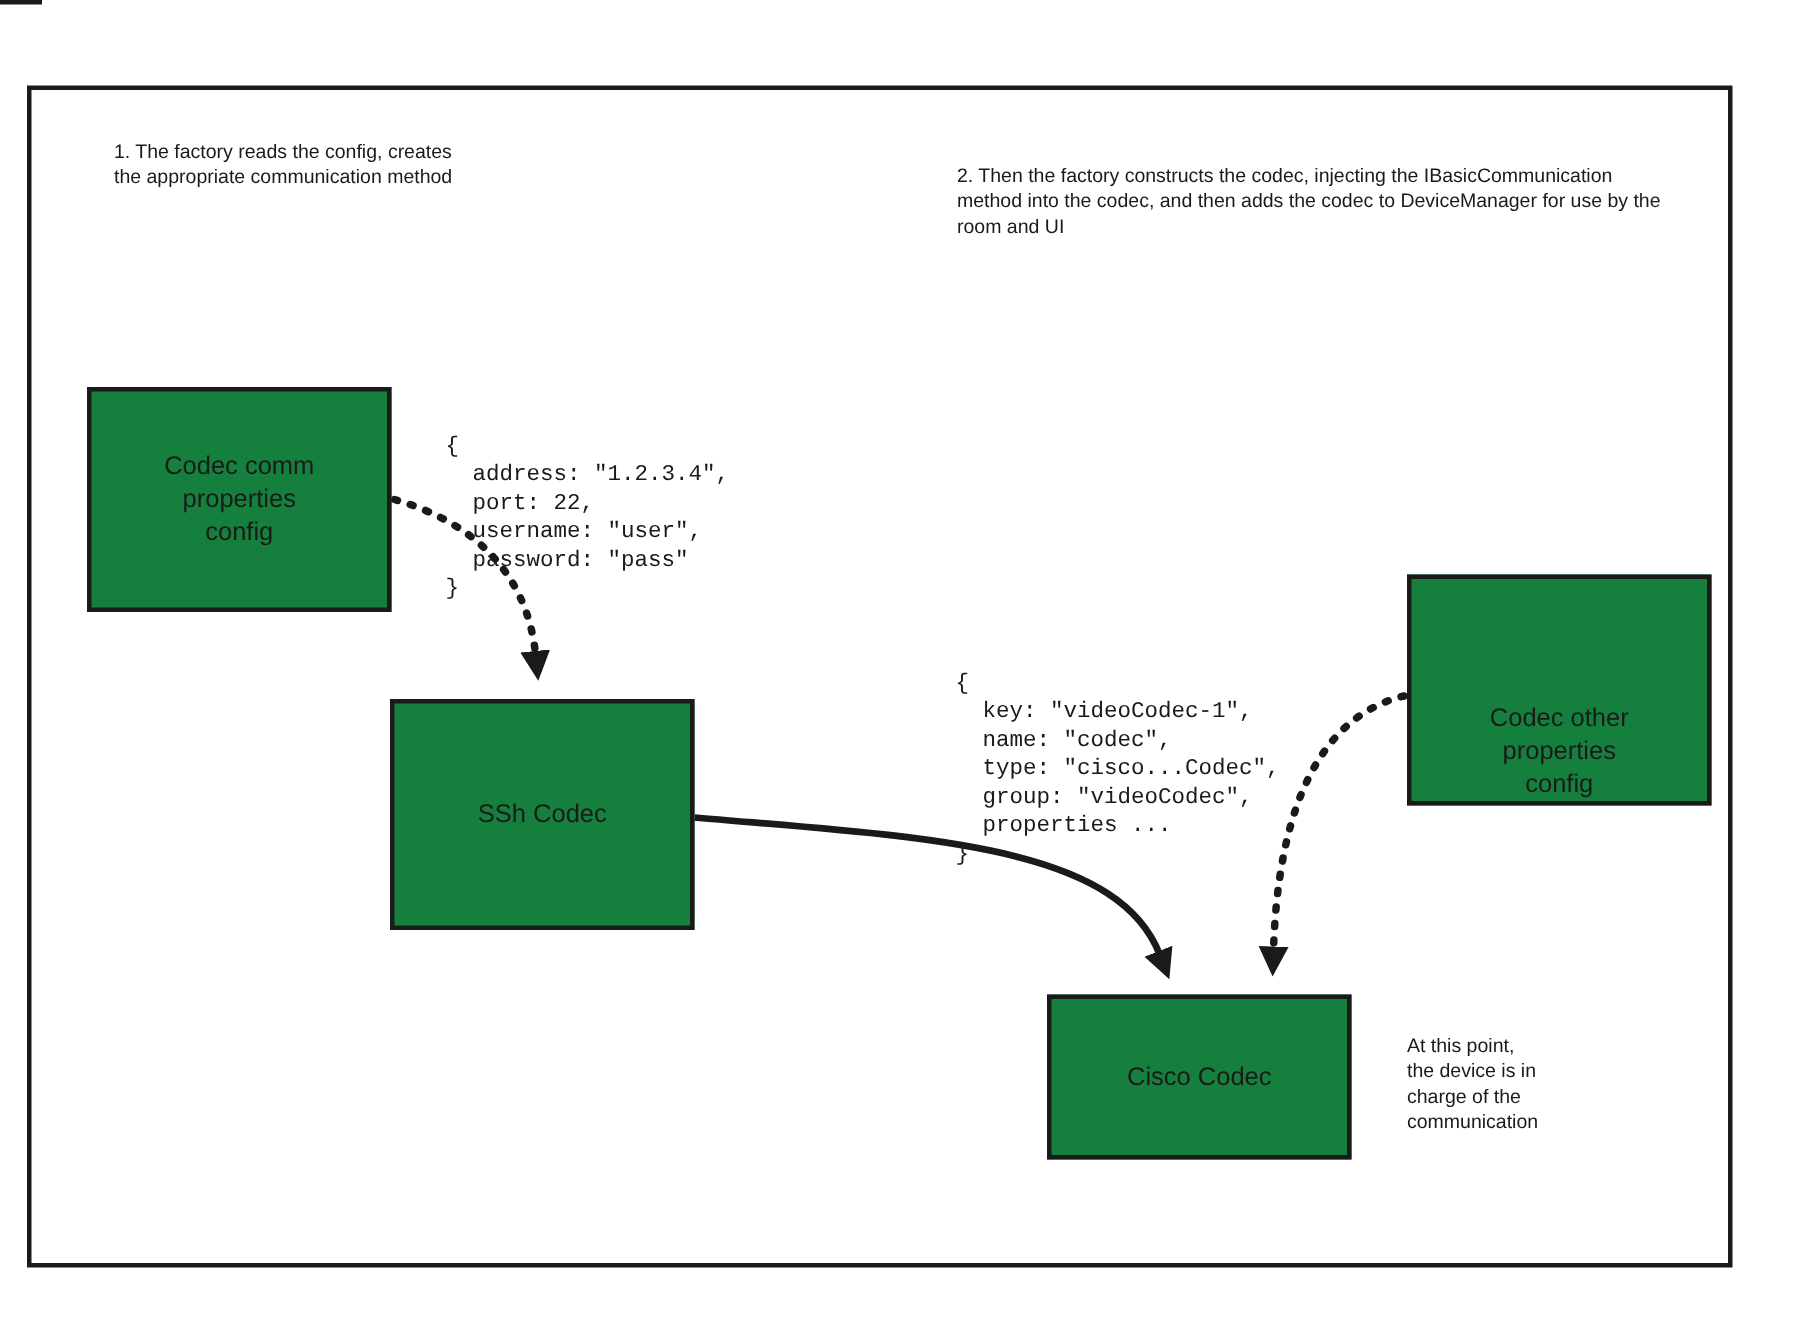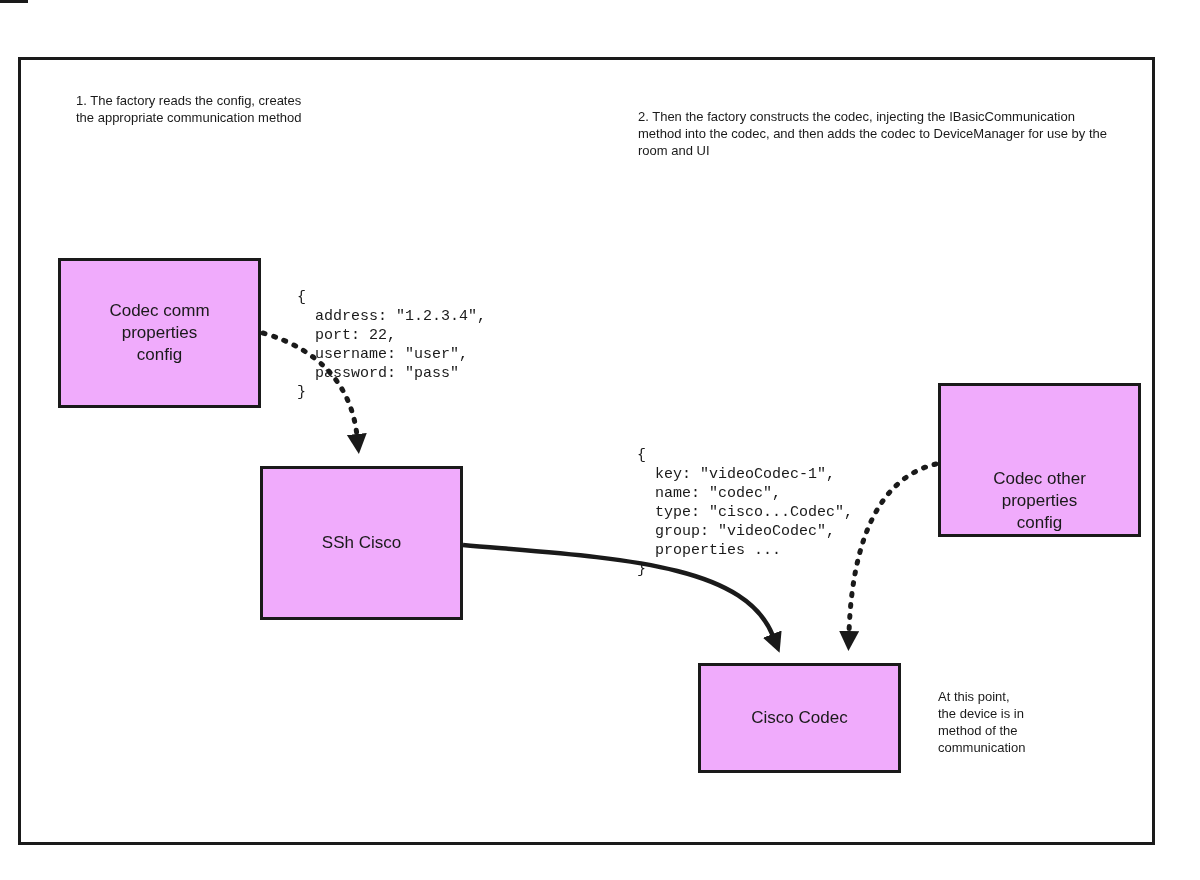--- a/index.html
+++ b/index.html
@@ -30,21 +30,21 @@
     font-size: 13px;
     line-height: 1.32;
     white-space: pre-line;
   }
   .note-step1 { left: 76px; top: 92px; width: 440px; }
   .note-step2 { left: 638px; top: 92px; width: 472px; margin-top: 16px; }
   .note-device { left: 938px; top: 688px; width: 190px; }
   .dbox {
     position: absolute;
     border: 3px solid #1a1a1a;
-    background: #f0abfc;
+    background: #15803d;
     display: flex;
     align-items: center;
     justify-content: center;
     text-align: center;
     font-size: 17px;
     line-height: 1.3;
     white-space: pre-line;
   }
   .box-codec-comm { left: 58px;  top: 258px; width: 203px; height: 150px; }
   .box-ssh        { left: 260px; top: 466px; width: 203px; height: 154px; }
@@ -86,42 +86,42 @@
 
 <div class="outer-border"></div>
 
 <div class="note note-step1">1. The factory reads the config, creates
 the appropriate communication method</div>
 
 <div class="note note-step2">2. Then the factory constructs the codec, injecting the IBasicCommunication method into the codec, and then adds the codec to DeviceManager for use by the room and UI</div>
 
 <div class="note note-device">At this point,
 the device is in
-method of the
+charge of the
 communication</div>
 
 <svg class="arrows" viewBox="0 0 1200 880" xmlns="http://www.w3.org/2000/svg">
   <defs>
     <marker id="arrowhead" markerUnits="userSpaceOnUse" markerWidth="24" markerHeight="22" refX="2" refY="10" orient="auto">
       <path d="M0,0 L20,10 L0,20 Z" fill="#1a1a1a"></path>
     </marker>
   </defs>
   <path class="arrow-dotted" marker-end="url(#arrowhead)" d="M 263 333 C 322 350, 352 388, 357 436"></path>
   <path class="arrow-solid" marker-end="url(#arrowhead)" d="M 463 545 C 612 558, 744 562, 773 636"></path>
   <path class="arrow-dotted" marker-end="url(#arrowhead)" d="M 936 464 C 878 478, 852 542, 849 633"></path>
 </svg>
 
 <div class="dbox box-codec-comm">
   <span>Codec comm
 properties
 config</span>
 </div>
 
 <div class="dbox box-ssh">
-  <span>SSh Cisco</span>
+  <span>SSh Codec</span>
 </div>
 
 <div class="dbox box-other">
   <span>Codec other
 properties
 config</span>
 </div>
 
 <div class="dbox box-cisco">
   <span>Cisco Codec</span>

